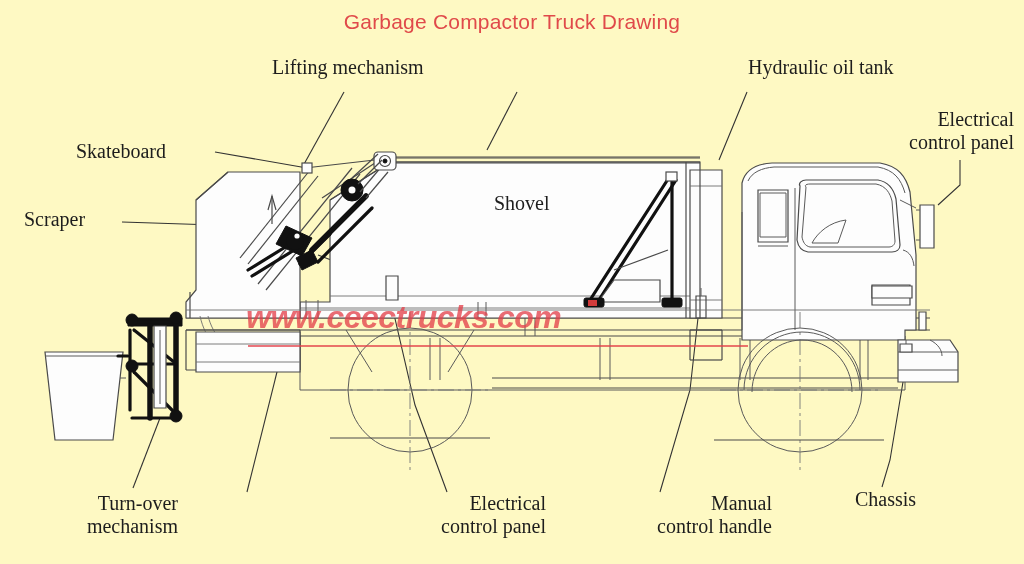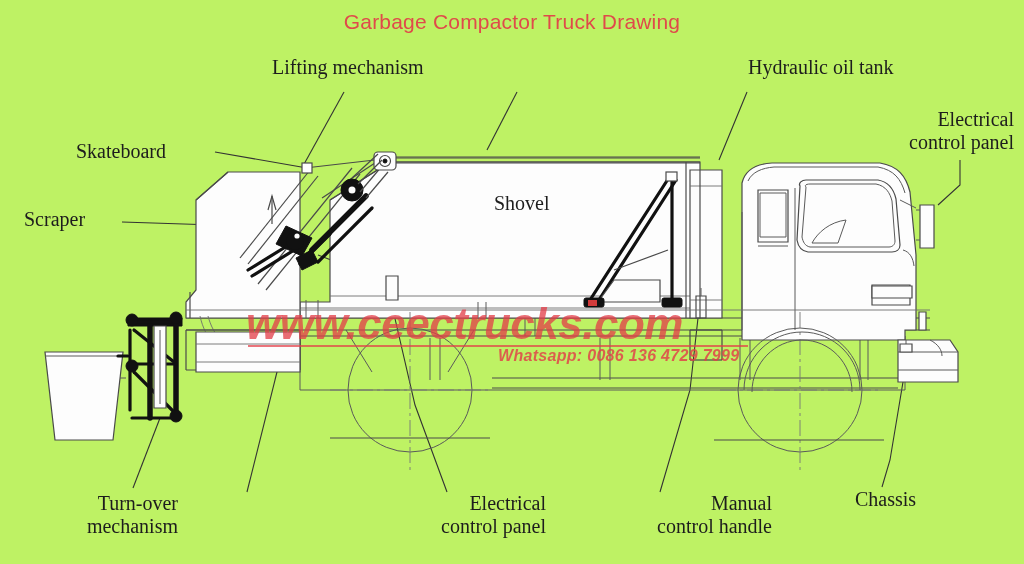--- a/index.html
+++ b/index.html
@@ -4,21 +4,21 @@
 <style>
   html, body {
     margin: 0;
     padding: 0;
     background: #ffffff;
   }
   #page {
     position: relative;
     width: 1024px;
     height: 564px;
-    background: #bef264;
+    background: #fef9c3;
     overflow: hidden;
     font-family: "Liberation Serif", serif;
   }
   #drawing {
     position: absolute;
     left: 0;
     top: 0;
     width: 1024px;
     height: 564px;
   }
@@ -52,21 +52,21 @@
     position: absolute;
     font-family: "Liberation Sans", sans-serif;
     font-style: italic;
     font-weight: bold;
     white-space: nowrap;
     pointer-events: none;
   }
   #wm-url {
     left: 246px;
     top: 299px;
-    font-size: 44px;
+    font-size: 32px;
     color: rgba(226, 62, 72, 0.76);
     letter-spacing: -0.5px;
   }
   #wm-rule {
     position: absolute;
     left: 248px;
     top: 345px;
     width: 500px;
     height: 2px;
     background: rgba(226, 62, 72, 0.72);
@@ -375,15 +375,14 @@
   <div class="lbl two ctr" style="left:366px; top:492px; width:180px;">Electrical
 control panel</div>
 
   <div class="lbl two ctr" style="left:578px; top:492px; width:194px;">Manual
 control handle</div>
 
   <div class="lbl" style="left:855px; top:488px;">Chassis</div>
 
   <div class="wm" id="wm-url">www.ceectrucks.com</div>
   <div id="wm-rule"></div>
-  <div class="wm" id="wm-phone">Whatsapp: 0086 136 4729 7999</div>
 
 </div>
 
 </body></html>

